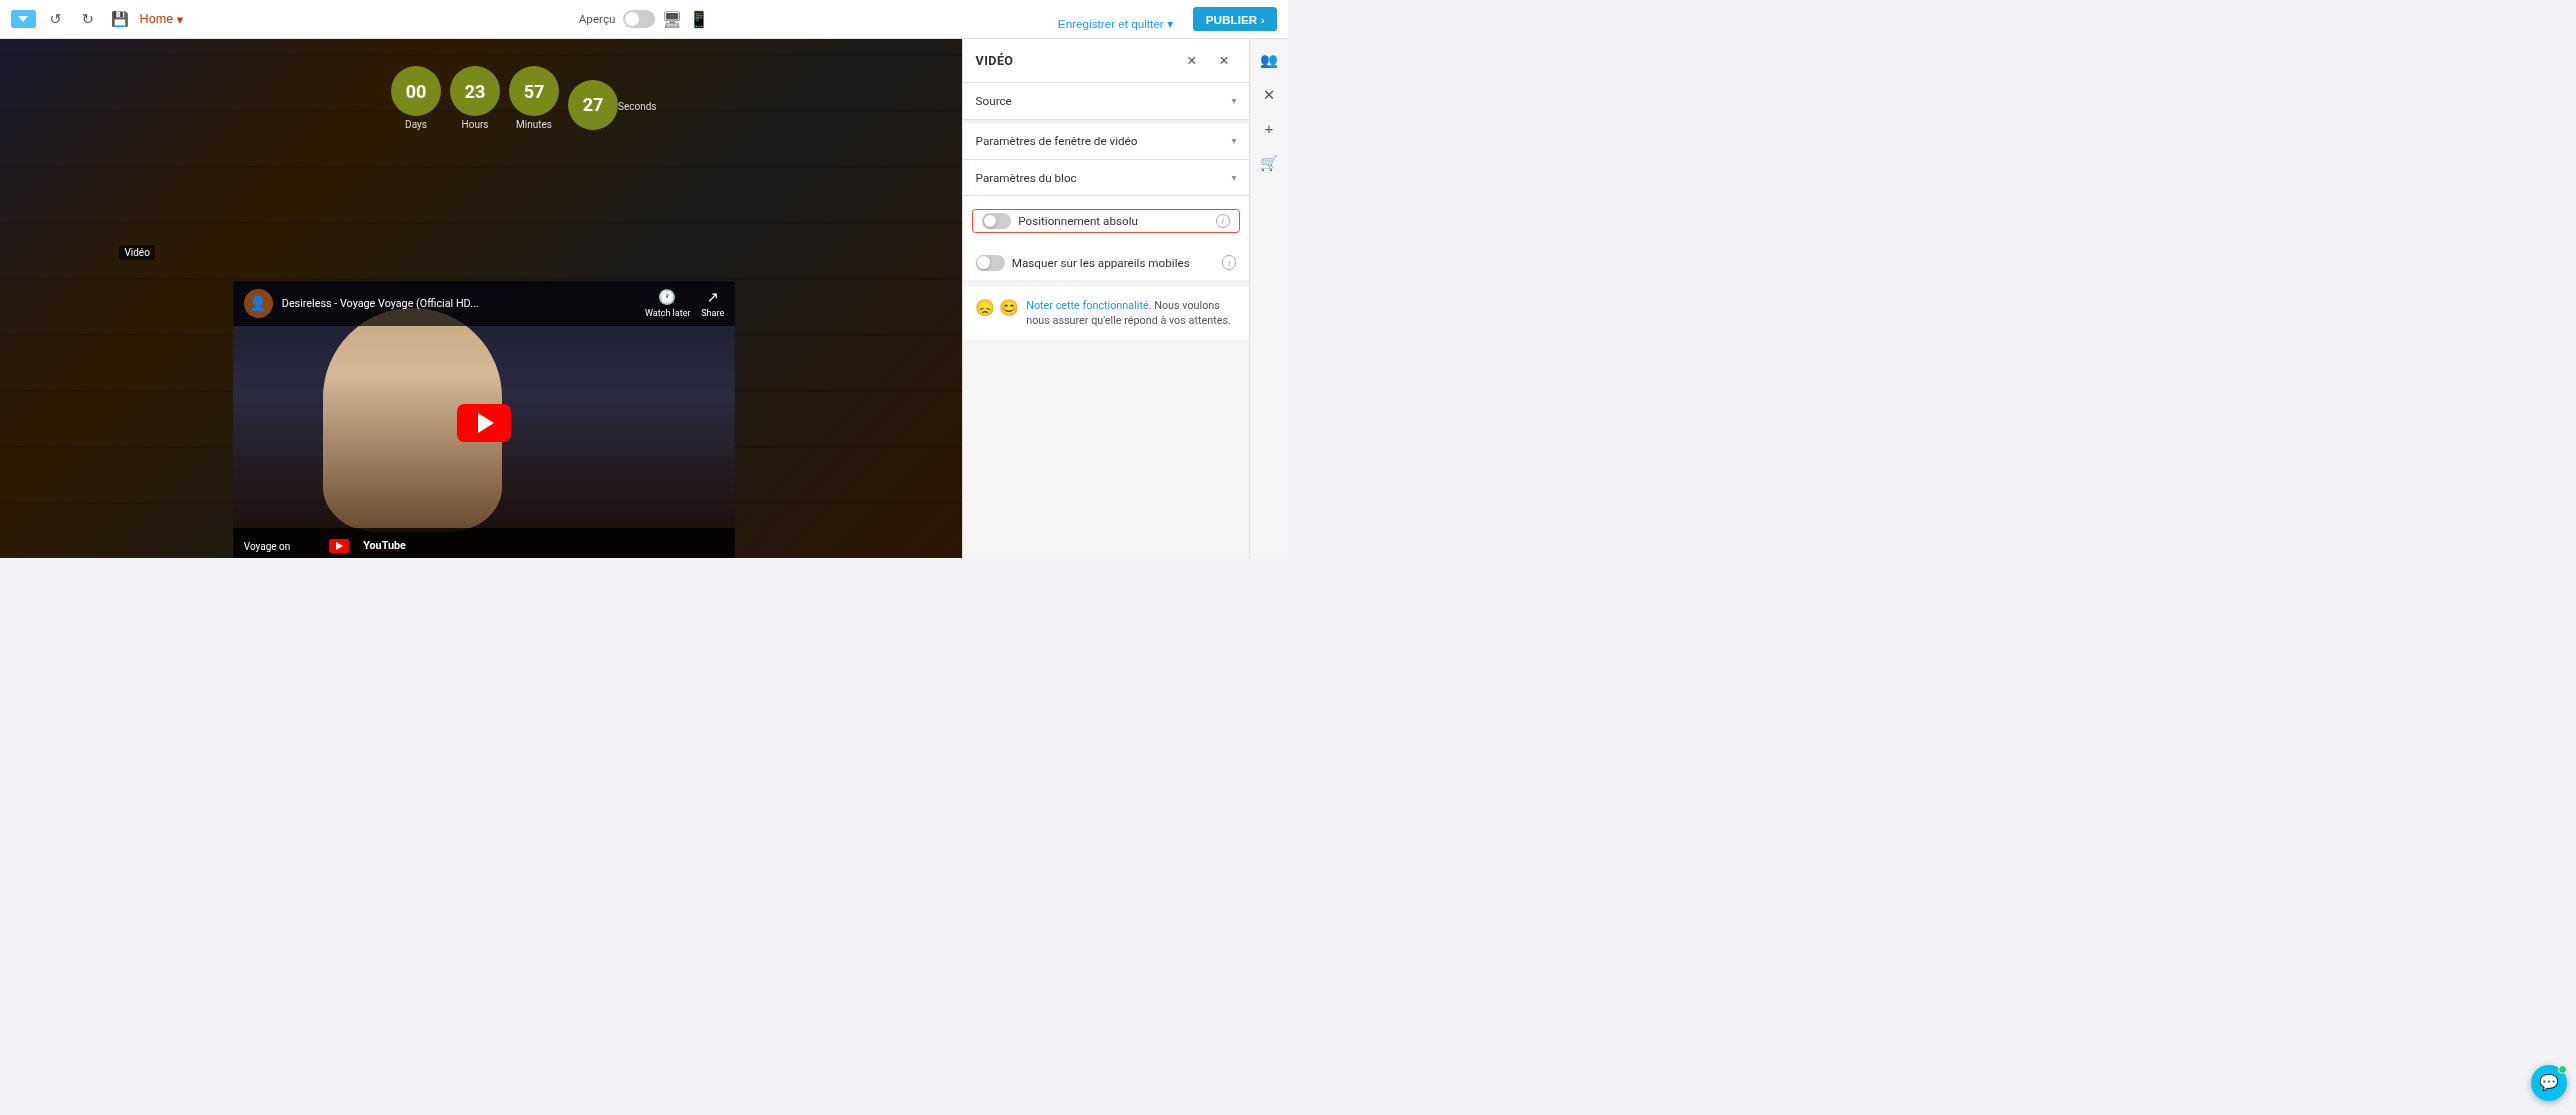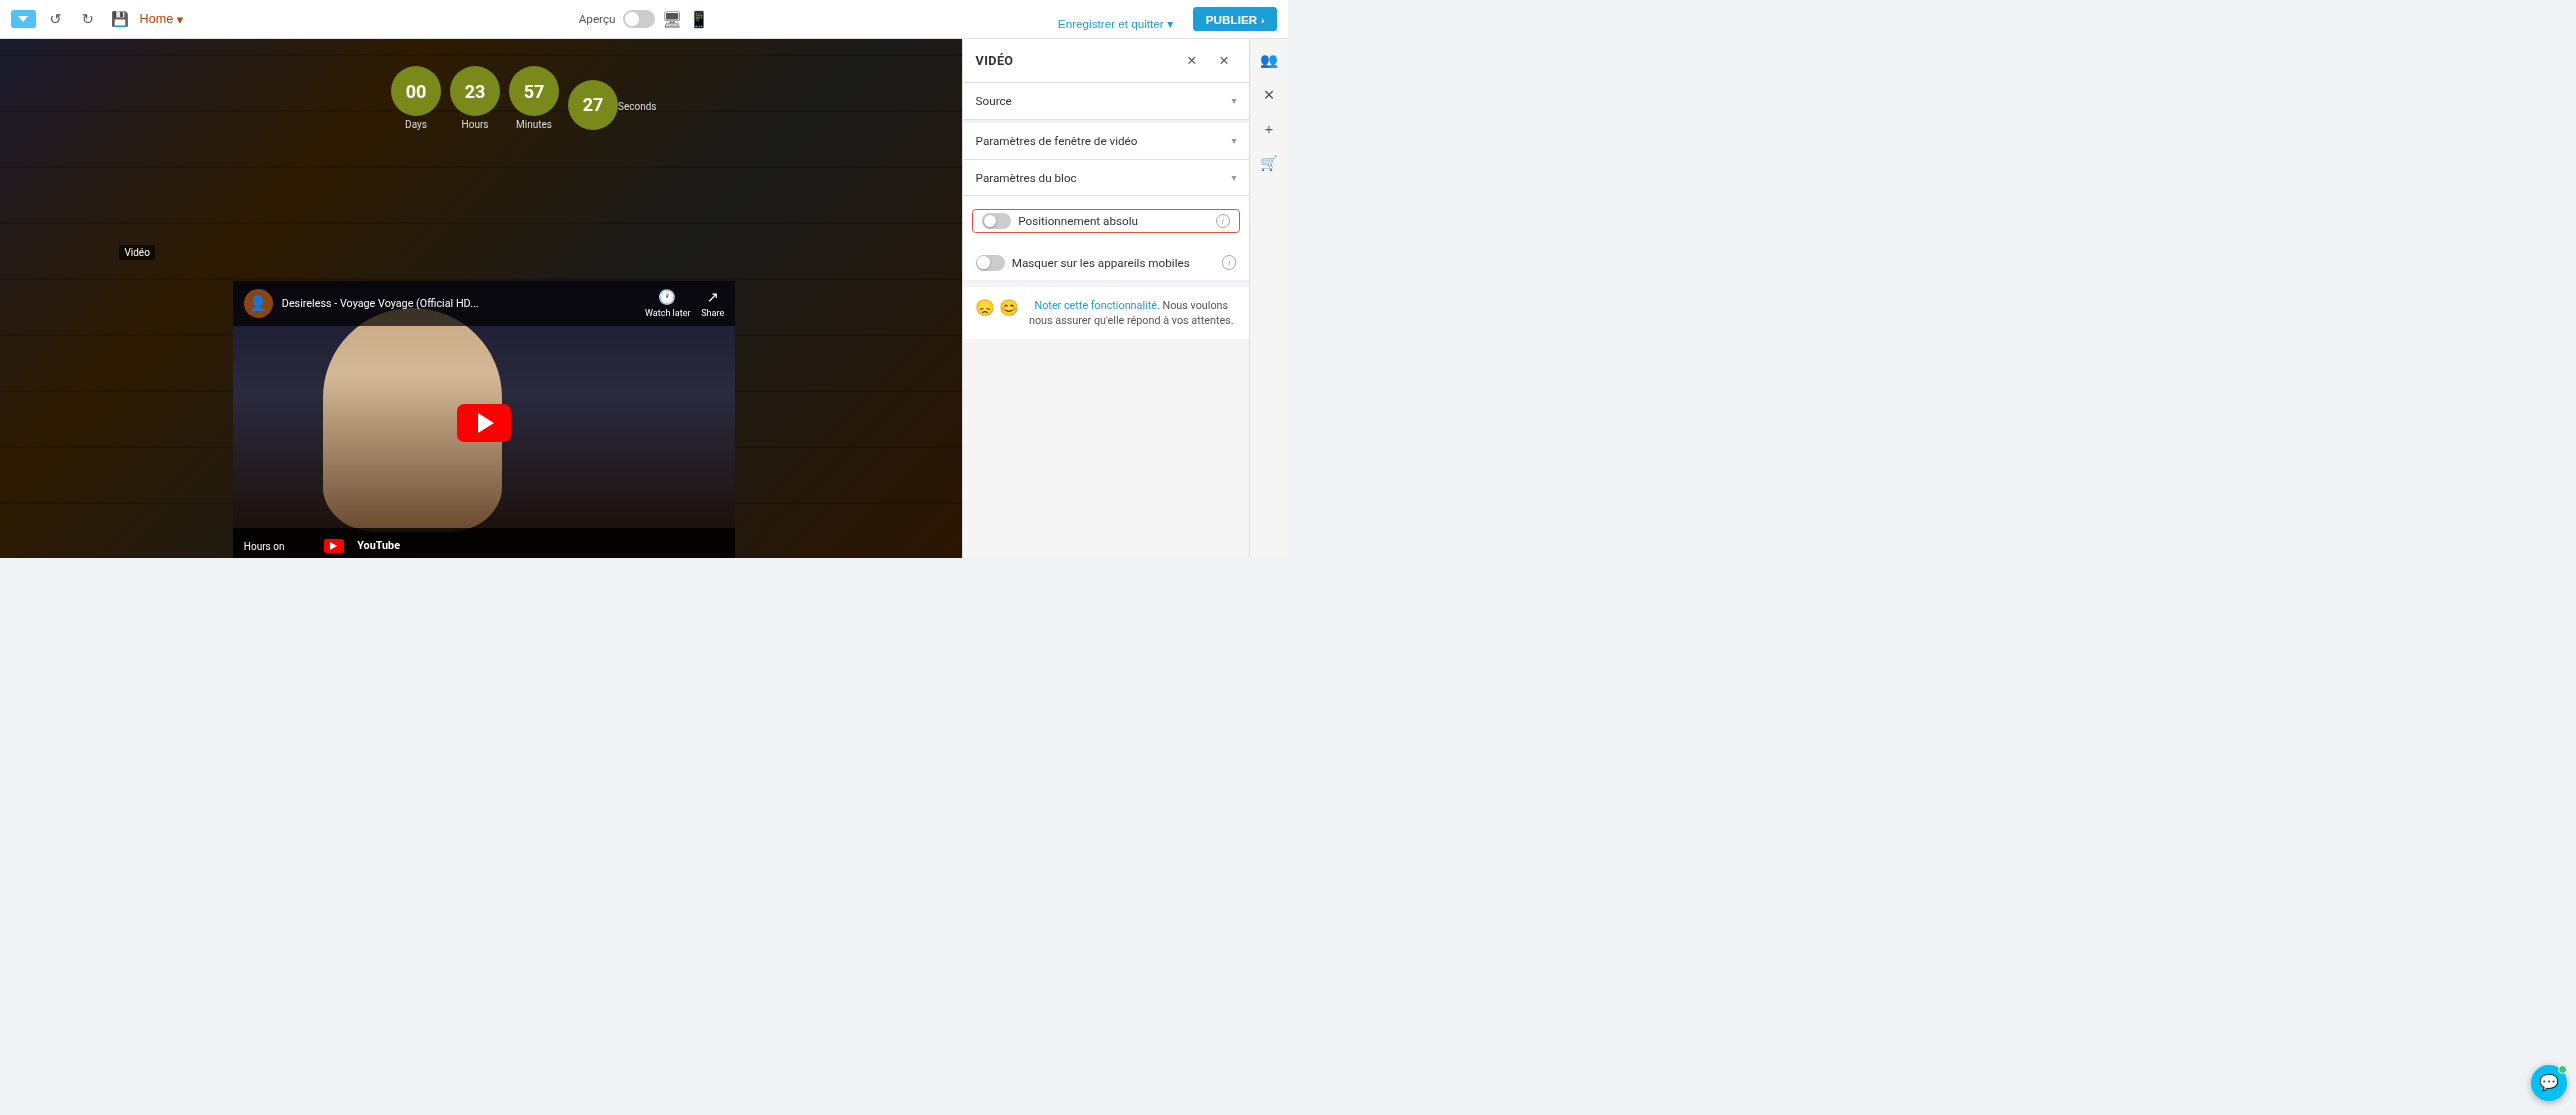--- a/index.html
+++ b/index.html
@@ -357,21 +357,20 @@
       gap: 7.2px;
     }
     .emoji-group {
       display: flex; gap: 3.6px;
     }
     .emoji { font-size: 16px; color: #ccc; cursor: pointer; }
     .rating-text {
       font-size: 10.8px;
       color: #555;
       line-height: 1.4;
-      text-align: center;
     }
     .rating-link {
       color: #1a9fd8;
       text-decoration: none;
     }
 
     
     .icon-strip {
       width: 39px;
       background: #f5f5f5;
@@ -488,21 +487,21 @@
           <div class="yt-share">
             <span class="yt-icon">↗</span>
             <span>Share</span>
           </div>
         </div>
       </div>
       <div class="play-btn">
         <div class="play-triangle"></div>
       </div>
       <div class="yt-footer">
-        <span>Hours on</span>
+        <span>Voyage on</span>
         <div class="yt-logo">
           <div class="yt-logo-icon"></div>
           <span style="color:#fff;font-size:10.8px;font-weight:700;margin-left:2.7px;">YouTube</span>
         </div>
       </div>
     </div>
   </div>
 
   <div class="right-panel">
     <div class="panel-header">

